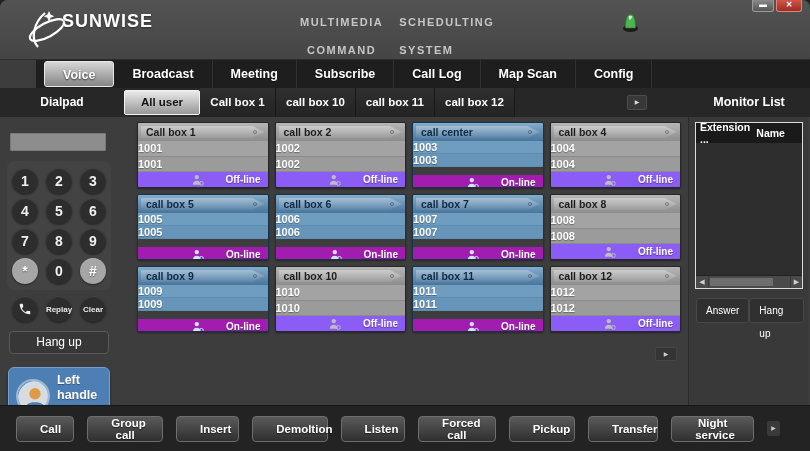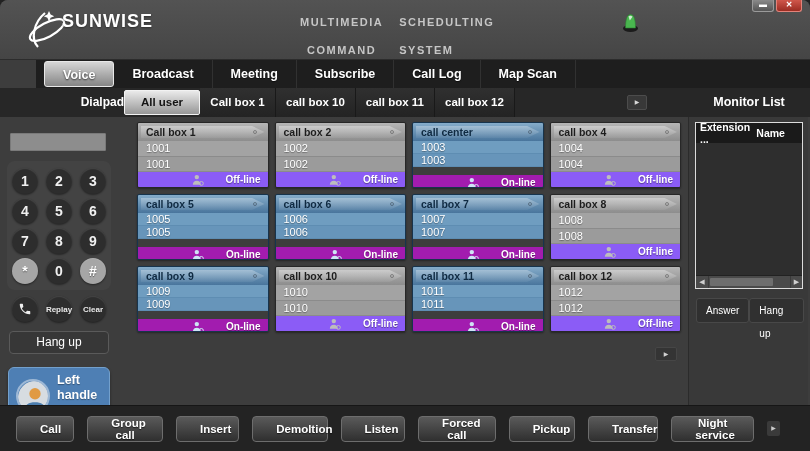--- a/index.html
+++ b/index.html
@@ -26,21 +26,21 @@
   
   #menubar { position:absolute; top:60px; left:0; right:0; height:28px; background:#1e1e1e; display:flex; padding-left:8px;margin-left:36px; }
   .menu-item { min-width:62px; padding:0 18px; line-height:28px; text-align:center; color:#fff;
     font-size:12.5px; font-weight:bold; border-right:1px solid #313131; cursor:pointer;
     text-shadow:0 1px 1px rgba(0,0,0,.6); }
   .menu-item.active { background:linear-gradient(#d6d6d6,#858585); border-radius:3px; margin:1px 0;
     line-height:26px; border:1px solid #e8e8e8; color:#fff; text-shadow:0 1px 2px rgba(0,0,0,.7); }
 
   
   #subnav { position:absolute; top:88px; left:0; right:0; height:29px; background:#272727; display:flex; }
-  #dialpad-label { width:124px; line-height:29px; text-align:right; color:#fff; font-size:12px; font-weight:bold; }
+  #dialpad-label { width:124px; line-height:29px; text-align:center; color:#fff; font-size:12px; font-weight:bold; }
   #subtabs { display:flex; }
   .subtab { min-width:76px; padding:0 10px; line-height:29px; text-align:center; color:#fff; font-size:11.5px;
     font-weight:bold; background:linear-gradient(#303030,#232323); border-right:1px solid #191919; cursor:pointer; }
   .subtab.active { background:linear-gradient(#eaeaea,#979797); color:#141414; border:1px solid #f2f2f2;
     border-radius:2px; margin:2px 0; line-height:23px; text-shadow:none; }
   #subnav-more { position:absolute; left:627px; top:7px; width:20px; height:15px; background:#383838;
     border:1px solid #4c4c4c; border-radius:2px; color:#d8d8d8; font-size:6px; line-height:13px; text-align:center; cursor:pointer; }
   #monitor-title { position:absolute; right:0; top:0; width:122px; line-height:29px; text-align:center;
     color:#fff; font-size:12.5px; font-weight:bold; }
 
@@ -75,21 +75,21 @@
     box-shadow:0 1px 2px rgba(0,0,0,.4); cursor:pointer; }
   .cb-h { position:relative; height:18px; flex:none; background:linear-gradient(#b6b6b6,#8d8d8d);
     color:#1d1d1d; font-size:10.5px; font-weight:bold; line-height:18px; padding-left:8px; }
   .cb-banner { position:absolute; left:3px; right:3px; top:3px; bottom:3px;
     background:linear-gradient(rgba(255,255,255,.35),rgba(255,255,255,.06));
     clip-path:polygon(0 0,90% 0,100% 50%,90% 100%,0 100%); }
   .cb-dot { position:absolute; right:11px; top:7px; width:4px; height:4px; border-radius:50%;
     border:1px solid rgba(0,0,0,.3); }
   .cb-title { position:relative; z-index:1; }
   .cb-row { flex:1; background:#a3a3a3; border-bottom:1px solid #8b8b8b; color:#fff; font-size:11px;
-    font-weight:normal; display:flex; align-items:center; padding-left:8px; text-shadow:0 1px 1px rgba(0,0,0,.35); }
+    font-weight:bold; display:flex; align-items:center; text-shadow:0 1px 1px rgba(0,0,0,.35); }
   .cb-row + .cb-row { background:#9b9b9b; }
   .cb-f { height:15px; flex:none; background:#8b5cf6; display:flex; align-items:center;
     justify-content:flex-end; padding-right:7px; color:#fff; font-size:10px; font-weight:bold;
     text-shadow:0 1px 1px rgba(0,0,0,.4); }
   .person { color:#bdbdbd; margin-right:22px; display:flex; }
   .cb.online .cb-h { background:linear-gradient(#85acca,#49759c); color:#0f2a42; }
   .cb.online .cb-banner { background:linear-gradient(rgba(255,255,255,.3),rgba(255,255,255,.05)); }
   .cb.online .cb-row { background:#6f9dc0; border-bottom-color:#5e8db2; }
   .cb.online .cb-row + .cb-row { background:#6795ba; }
   .cb.online .cb-f { background:#a21caf;margin-top:8px; }
@@ -158,20 +158,21 @@
   </div>
 
   <div id="menubar">
 
   <div class="menu-item active">Voice</div>
       <div class="menu-item">Broadcast</div>
       <div class="menu-item">Meeting</div>
       <div class="menu-item">Subscribe</div>
       <div class="menu-item">Call Log</div>
       <div class="menu-item">Map Scan</div>
+      <div class="menu-item">Config</div>
     </div>
 
   <div id="subnav">
     <div id="dialpad-label">Dialpad</div>
     <div id="subtabs">
 
     <div class="subtab active">All user</div>
         <div class="subtab">Call box 1</div>
         <div class="subtab">call box 10</div>
         <div class="subtab">call box 11</div>

